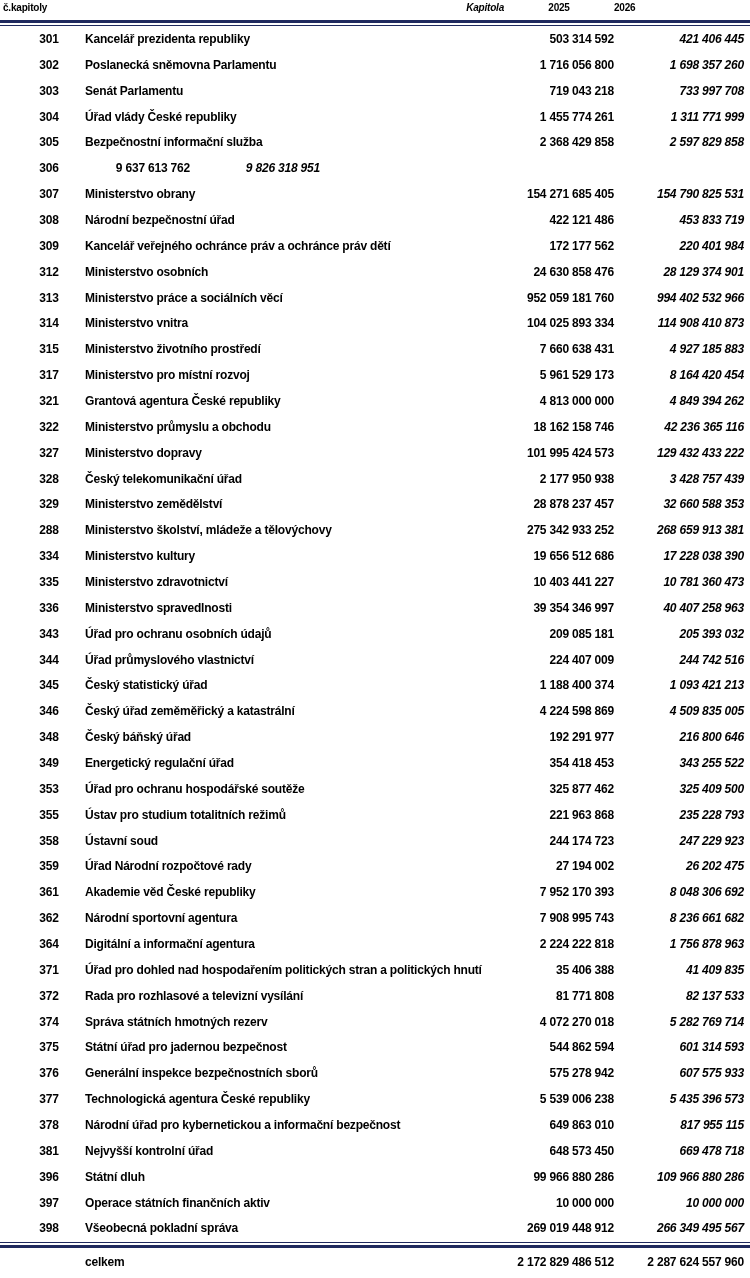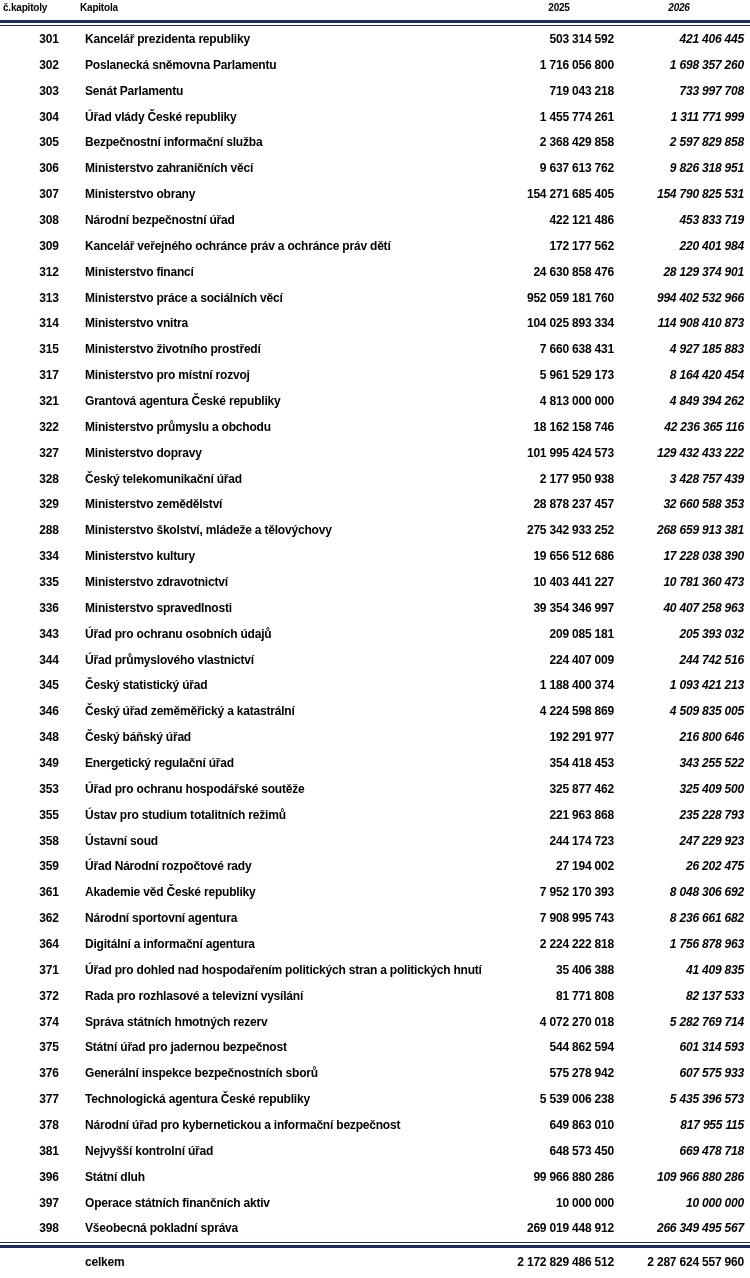--- a/index.html
+++ b/index.html
@@ -15,23 +15,23 @@
   .hdr-row { display: flex; height: 20px; align-items: flex-start; padding-top: 2px; font-size: 10px; }
   .rule-header { height: 6px; border-top: 3px solid #1f2a5e; border-bottom: 1px solid #1f2a5e; }
   .rule-total  { height: 6px; border-top: 1px solid #1f2a5e; border-bottom: 3px solid #1f2a5e; }
 
   .col-no   { width: 80px; flex: 0 0 80px; }
   .col-name { flex: 1 1 auto; min-width: 0; }
   .col-y1   { width: 110px; flex: 0 0 110px; }
   .col-y2   { width: 136px; flex: 0 0 136px; }
 
   .hdr-row .col-no   { text-align: left; padding-left: 3px; }
-  .hdr-row .col-name { text-align: left; }
+  .hdr-row .col-name { text-align: right; font-style: italic; }
   .hdr-row .col-y1   { text-align: center; }
-  .hdr-row .col-y2   { text-align: center; padding-right: 6px; font-style: italic; }
+  .hdr-row .col-y2   { padding-right: 6px; }
 
   .tbody { height: 1216px; display: flex; flex-direction: column; }
   .row { display: flex; align-items: center; height: 25.87px; font-size: 12px; white-space: nowrap; }
   .row .col-no   { text-align: center; padding-left: 18px; }
   .row .col-name { padding-left: 5px; overflow: visible; }
   .row .col-y1   { text-align: right; }
   .row .col-y2   { text-align: right; padding-right: 6px; font-style: italic; }
 
   .total-row { display: flex; align-items: center; height: 28px; font-size: 12px; white-space: nowrap; }
   .total-row .col-name { padding-left: 5px; }
@@ -83,21 +83,20 @@
 
   <div class="row">
     <div class="col-no">305</div>
     <div class="col-name">Bezpečnostní informační služba</div>
     <div class="col-y1">2 368 429 858</div>
     <div class="col-y2">2 597 829 858</div>
   </div>
 
   <div class="row">
     <div class="col-no">306</div>
-    <div class="col-name">Ministerstvo zahraničních věcí</div>
     <div class="col-y1">9 637 613 762</div>
     <div class="col-y2">9 826 318 951</div>
   </div>
 
   <div class="row">
     <div class="col-no">307</div>
     <div class="col-name">Ministerstvo obrany</div>
     <div class="col-y1">154 271 685 405</div>
     <div class="col-y2">154 790 825 531</div>
   </div>
@@ -111,21 +110,21 @@
 
   <div class="row">
     <div class="col-no">309</div>
     <div class="col-name">Kancelář veřejného ochránce práv a ochránce práv dětí</div>
     <div class="col-y1">172 177 562</div>
     <div class="col-y2">220 401 984</div>
   </div>
 
   <div class="row">
     <div class="col-no">312</div>
-    <div class="col-name">Ministerstvo financí</div>
+    <div class="col-name">Ministerstvo osobních</div>
     <div class="col-y1">24 630 858 476</div>
     <div class="col-y2">28 129 374 901</div>
   </div>
 
   <div class="row">
     <div class="col-no">313</div>
     <div class="col-name">Ministerstvo práce a sociálních věcí</div>
     <div class="col-y1">952 059 181 760</div>
     <div class="col-y2">994 402 532 966</div>
   </div>

